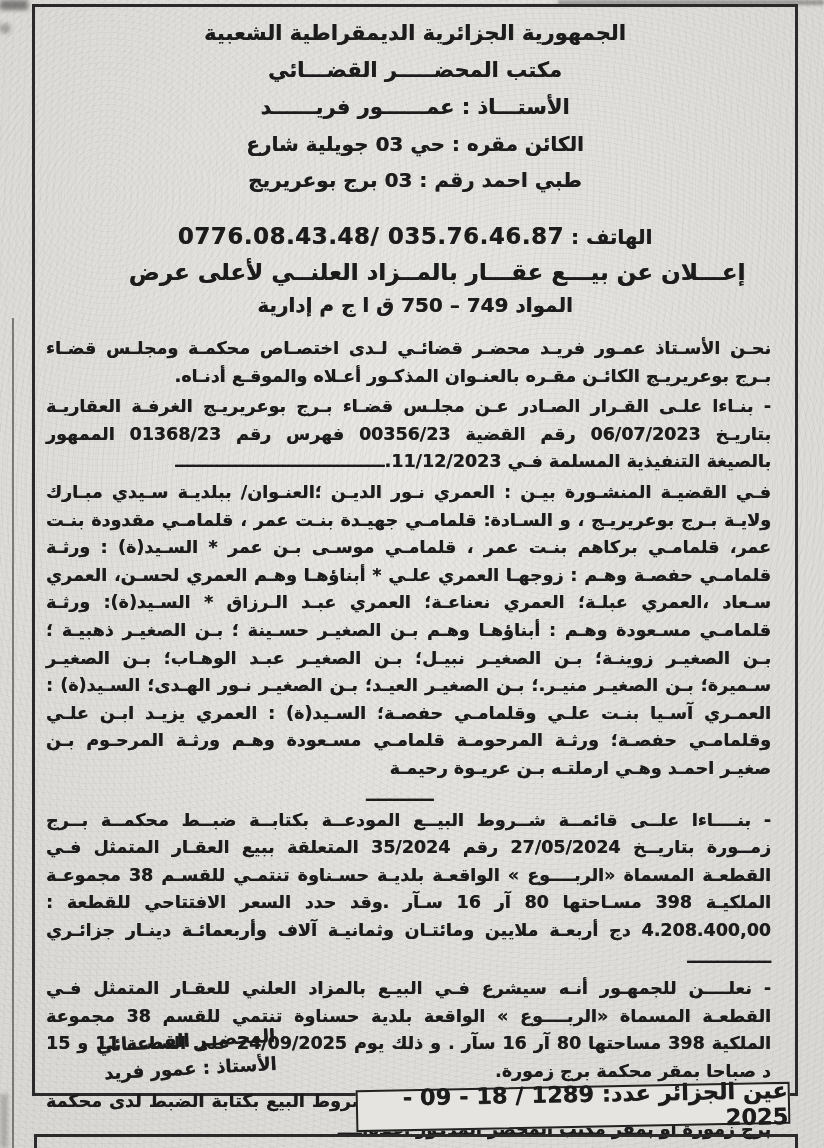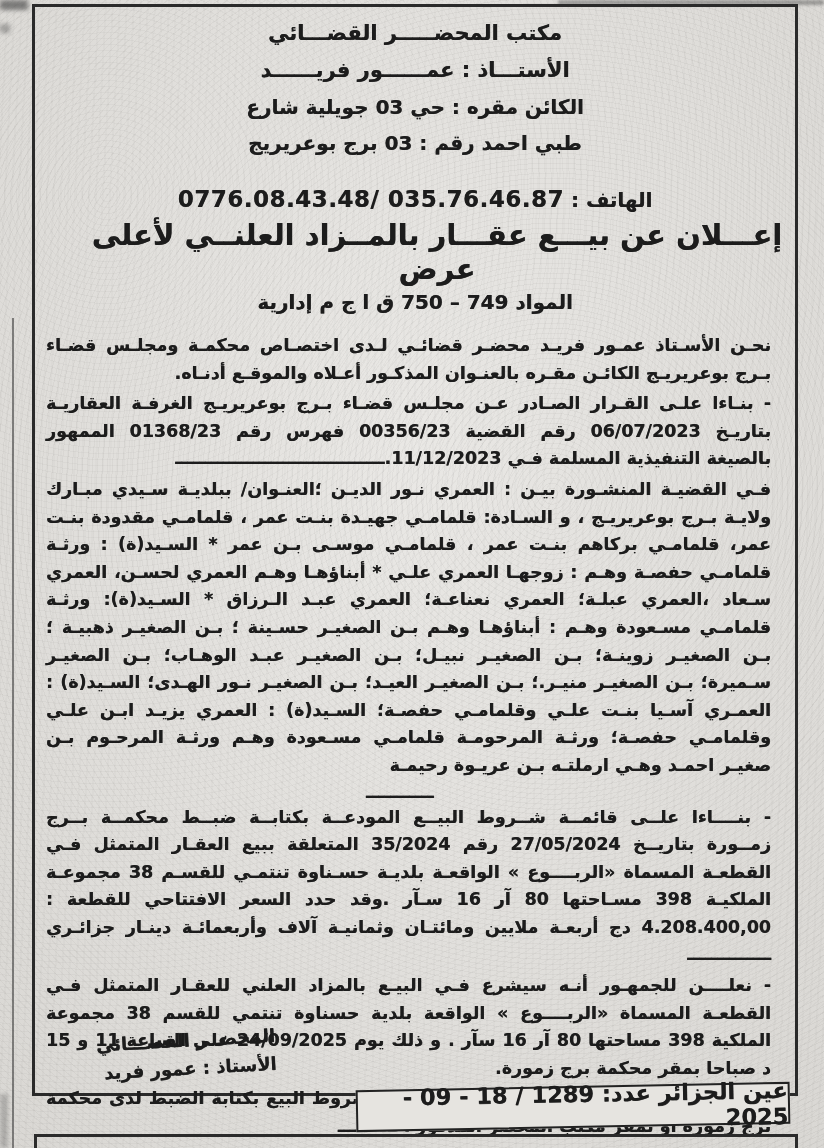--- a/index.html
+++ b/index.html
@@ -25,21 +25,21 @@
     width:766px; height:1092px;
     border:3px solid #2a2a2a;
     box-sizing:border-box;
   }
   .txt{ text-shadow:0.3px 0.3px 0.6px rgba(25,25,25,.8); }
   .header{ text-align:center; padding-top:8px; font-weight:700; }
   .h-line{ font-size:21px; line-height:37px; }
   .h-line-sm{ font-size:20px; line-height:36px; }
   .phone-line{ font-size:20px; line-height:36px; }
   .phone-num{ direction:ltr; unicode-bidi:isolate; display:inline-block; font-size:23px; letter-spacing:.5px;margin-top:20px; }
-  .title-line{ font-size:29px; line-height:34px;margin-left:44px; }
+  .title-line{ font-size:23px; line-height:34px;margin-left:44px; }
   .articles-line{ font-size:20px; line-height:32px; }
   .bodytext{
     direction:rtl;
     text-align:justify;
     font-size:17.5px;
     font-weight:700;
     line-height:27.6px;
     padding:14px 9px 0 11px;
   }
   .bodytext p{ margin:0 15px 3px 0; }
@@ -93,20 +93,21 @@
 
   <div class="smudge sm1"></div>
   <div class="smudge sm2"></div>
   <div class="smudge sm3"></div>
   <div class="smudge sm4"></div>
   <div class="col-rule"></div>
 
   <div class="frame txt">
 
     <div class="header">
+      <div class="h-line">الجمهورية الجزائرية الديمقراطية الشعبية</div>
       <div class="h-line">مكتب المحضـــــر القضـــائي</div>
       <div class="h-line">الأستـــاذ : عمــــــور فريــــــد</div>
       <div class="h-line-sm">الكائن مقره : حي 03 جويلية شارع</div>
       <div class="h-line-sm">طبي احمد رقم : 03 برج بوعريريج</div>
       <div class="phone-line">
         <span>الهاتف :</span>
         <span class="phone-num">0776.08.43.48/ 035.76.46.87</span>
       </div>
       <div class="title-line">إعـــلان عن بيـــع عقـــار بالمــزاد العلنــي لأعلى عرض</div>
       <div class="articles-line">المواد 749 – 750 ق ا ج م إدارية</div>

